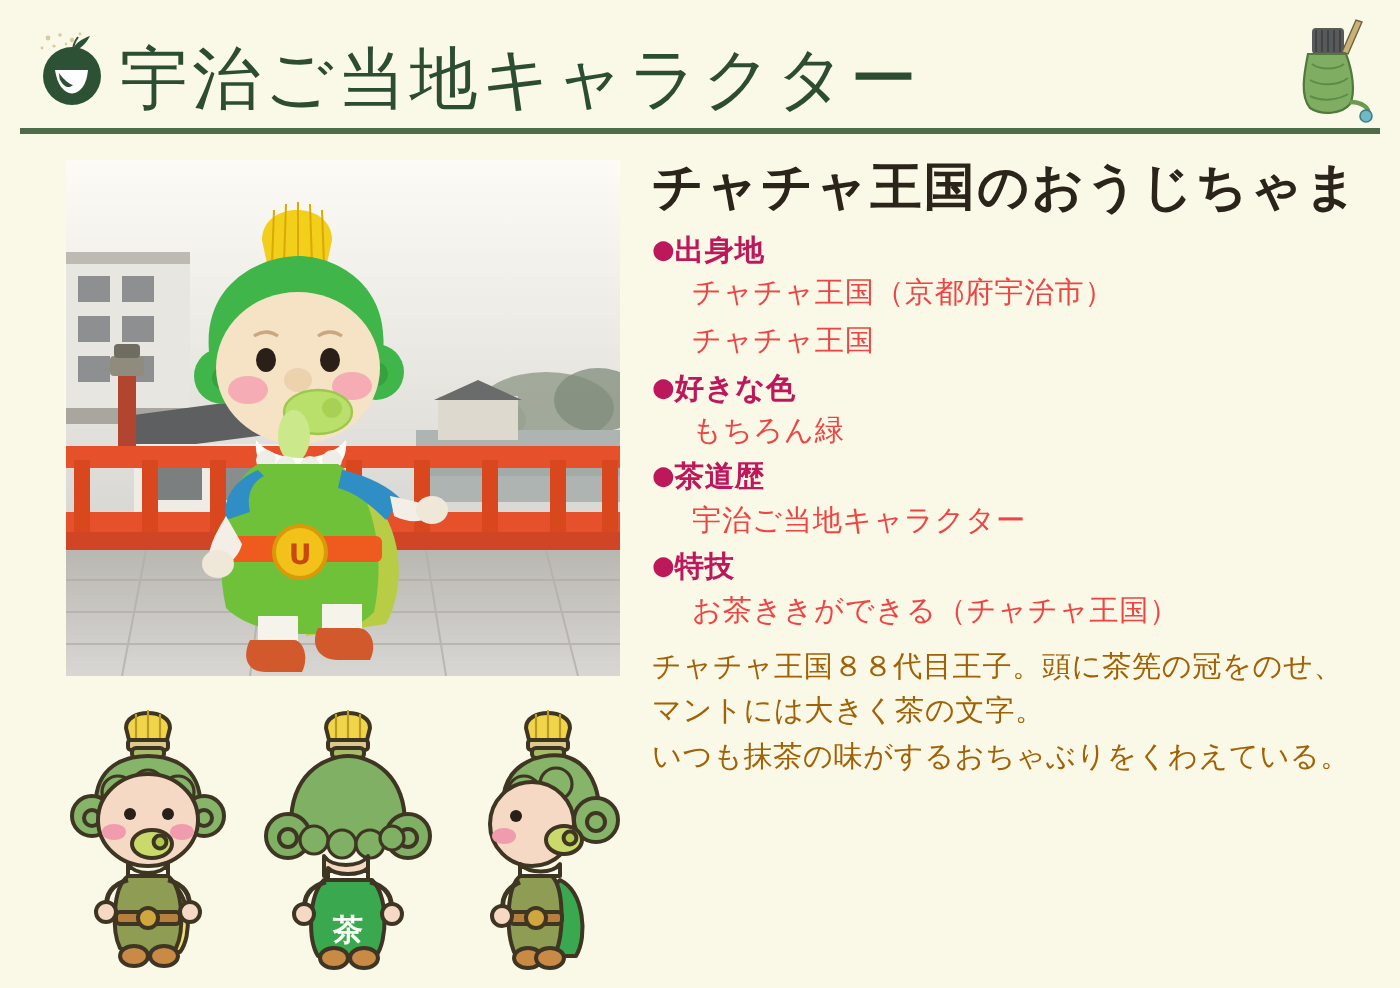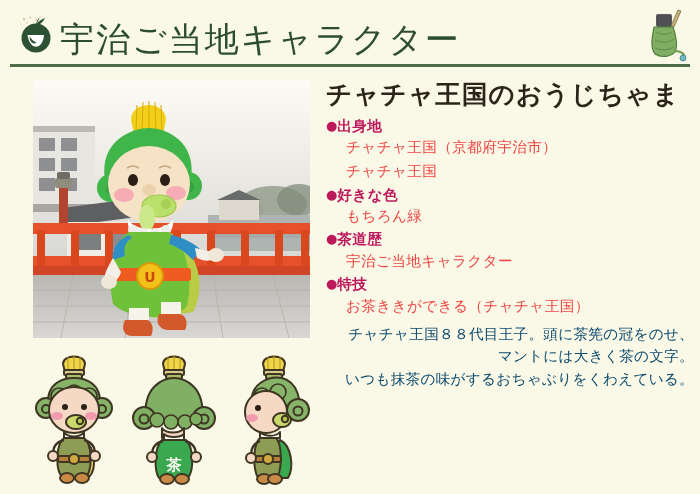--- a/index.html
+++ b/index.html
@@ -134,23 +134,22 @@
     white-space: nowrap;
   }
   .desc {
     margin-top: 7px;
   }
   .desc-line {
     display: block;
     font-size: 14.6px;
     line-height: 1.52;
     letter-spacing: 0.3px;
-    color: #0c4a6e;
+    color: #a16207;
     white-space: nowrap;
-    text-align: right;
   }
 </style>
 </head>
 <body>
 
 <div class="page">
 
   <div class="header">
 
     <span class="header-logo">

